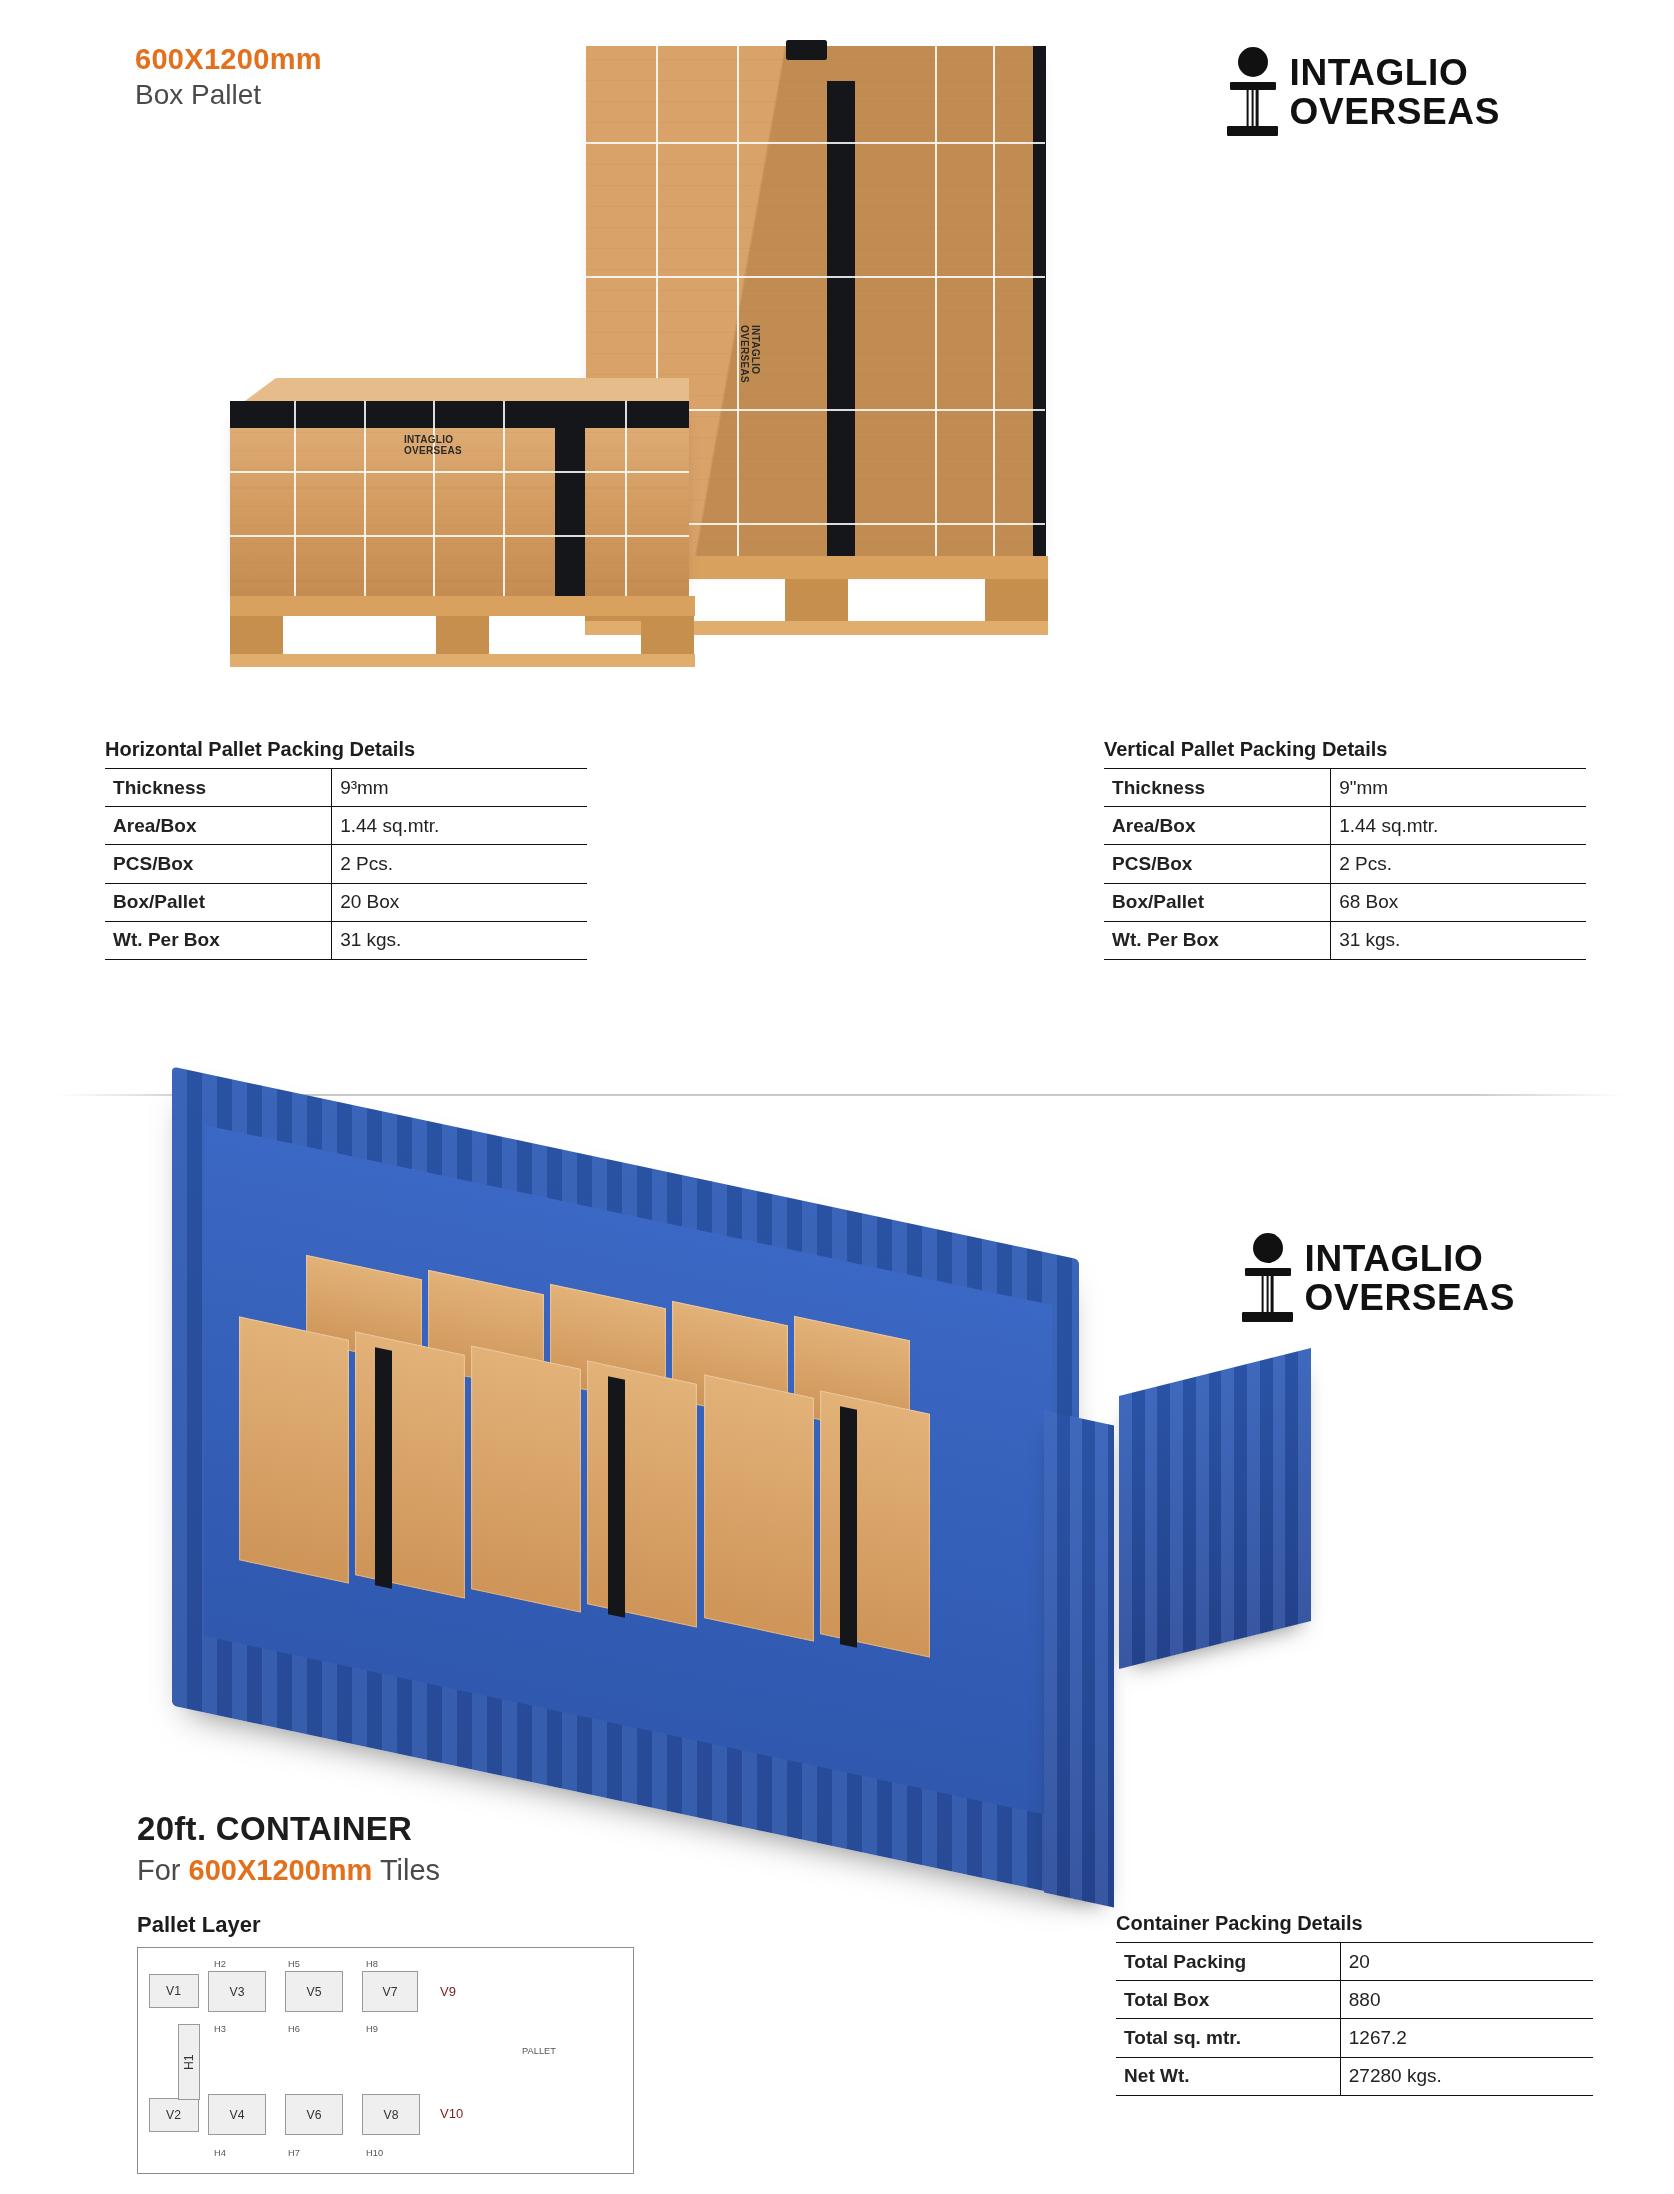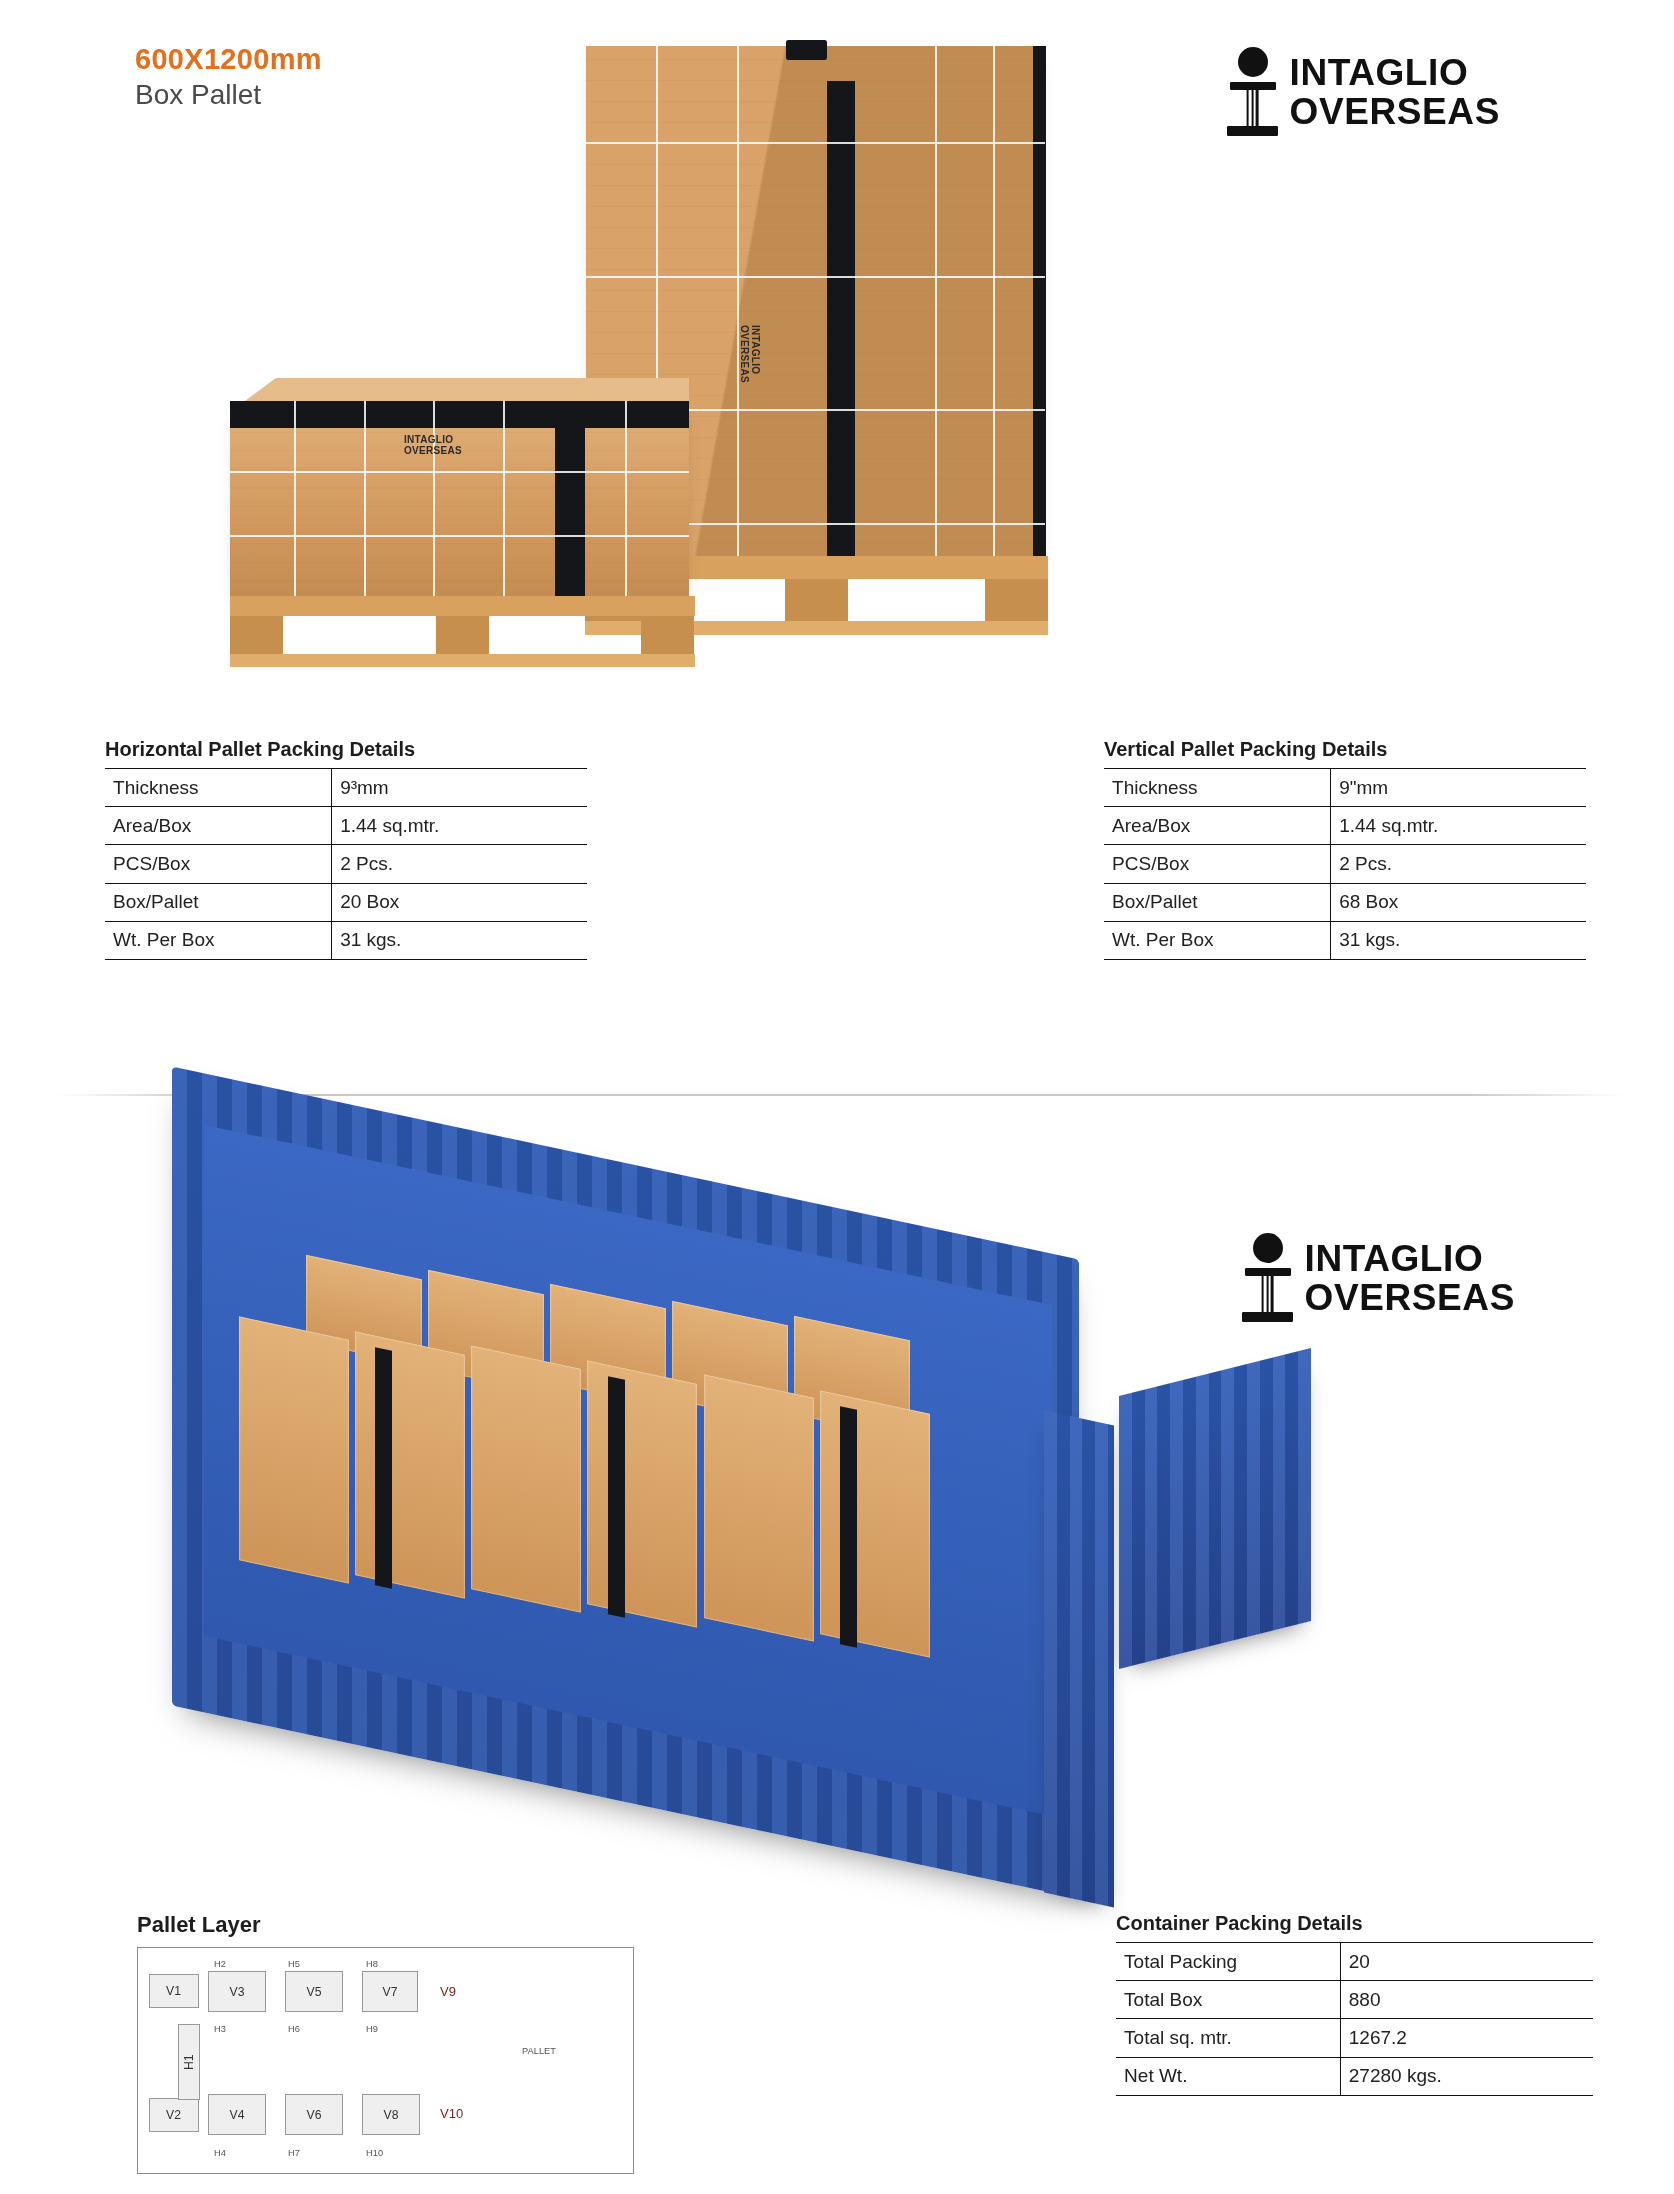--- a/index.html
+++ b/index.html
@@ -198,21 +198,21 @@
     font-size: 19px;
     color: #222;
   }
   table.pt td {
     border: 0.6px solid #111;
     border-left: none; border-right: none;
     padding: 7.6px 8.1px;
     vertical-align: middle;
   }
   table.pt tr td:first-child {
-    font-weight: normal;
+    font-weight: bold;
     width: 47%;
     border-right: 0.6px solid #111;
     margin-top: 28px;
   }
   table.pt tr:first-child td { border-top: 0.6px solid #111; }
 
   .divider {
     position: absolute;
     left: 55px;
     top: 1094px;
@@ -481,20 +481,24 @@
         <div class="cap"></div>
         <div class="shaft"></div>
         <div class="base"></div>
     </div>
     <div class="logo-text">
       <div class="l1">INTAGLIO</div>
       <div class="l2">OVERSEAS</div>
     </div>
   </div>
 
+  <div class="cont-title">
+    <div class="t1">20ft. CONTAINER</div>
+    <div class="t2"><span>For </span><b>600X1200mm</b><span> Tiles</span></div>
+  </div>
 
   <div class="pallet-layer">
     <div class="pl-title">Pallet Layer</div>
     <div class="pl-box">
       <div class="pl-cell" style="left:10.5px; top:26px; width:50px; height:34px;">V1</div>
       <div class="pl-cell" style="left:10.5px; top:150px; width:50px; height:34px;">V2</div>
       <div class="pl-cell pl-vert" style="left:40px; top:76px; width:22px; height:76px;">H1</div>
 
       <div class="pl-cell" style="left:70px; top:23px; width:58px; height:41px;">V3</div>
       <div class="pl-cell" style="left:70px; top:146px; width:58px; height:41px;">V4</div>

